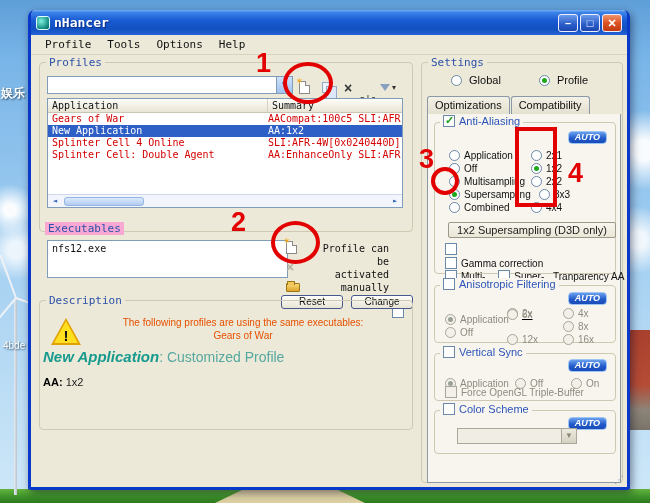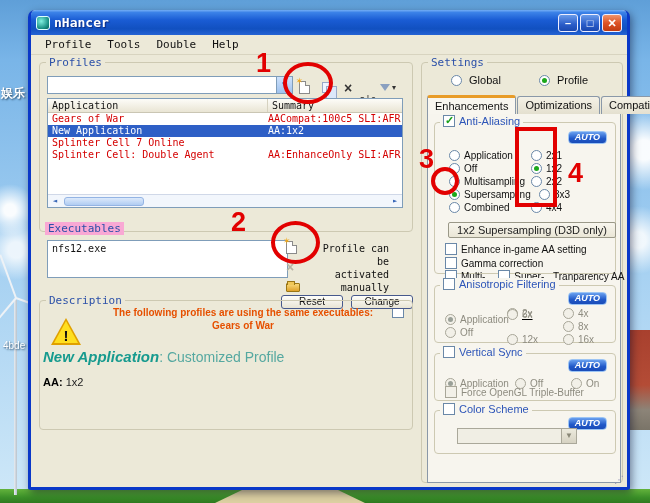--- a/index.html
+++ b/index.html
@@ -121,22 +121,22 @@
   .btn { position:absolute; height:14px; background:linear-gradient(180deg,#fefefb,#e8e4d4);
     border:1px solid #47598c; border-radius:3px; font-size:10px; text-align:center; line-height:12px; color:#111; }
 
   .desc-group { left:8px; top:290px; width:374px; height:130px; }
   .warn-tri { position:absolute; left:20px; top:308px; width:30px; height:27px;
     background:#e0a000; clip-path:polygon(50% 0,100% 100%,0 100%); }
   .warn-tri .inner { position:absolute; left:3px; top:3px; width:24px; height:22px;
     background:#ffdf20; clip-path:polygon(50% 0,100% 100%,0 100%); }
   .warn-tri .bang { position:absolute; left:0; right:0; bottom:1px; text-align:center;
     font-weight:bold; font-size:15px; color:#111; }
-  .warn-text { position:absolute; left:62px; top:296px; width:300px; text-align:center;
-    color:#e65000; font-weight:bold; font-size:10px; line-height:13px; }
+  .warn-text { position:absolute; left:62px; top:306px; width:300px; text-align:center;
+    color:#e65000; font-weight:normal; font-size:10px; line-height:13px; }
   .profile-line { position:absolute; left:12px; top:338px; font-size:14px; }
   .profile-name { color:#169a8e; font-weight:bold; font-style:italic; font-size:15px; }
   .profile-type { color:#55a8a0; }
   .aa-line { position:absolute; left:12px; top:366px; font-size:11px; color:#222; }
   .aa-line b { color:#000; }
 
   
   .settings-group { left:390px; top:52px; width:202px; height:421px; }
   .radio { display:inline-block; width:11px; height:11px; border-radius:50%;
     background:#fff; border:1px solid #6a88a8; vertical-align:-2px; position:relative; }
@@ -205,21 +205,21 @@
     <span class="win-btns">
       <span class="wbtn min">–</span>
       <span class="wbtn max">□</span>
       <span class="wbtn close">✕</span>
     </span>
   </div>
 
   <div class="menubar">
     <span class="menu-item mono">Profile</span>
     <span class="menu-item mono">Tools</span>
-    <span class="menu-item mono">Double</span>
+    <span class="menu-item mono">Options</span>
     <span class="menu-item mono">Help</span>
   </div>
 
   
   <div class="group" style="left:8px; top:52px; width:374px; height:170px;">
     <span class="group-label mono">Profiles</span>
   </div>
 
   <div class="combo">
     <span class="combo-input"></span>
@@ -252,21 +252,22 @@
     </div>
     <div class="lv-row">
       <span class="c-app">Gears of War</span>
       <span class="c-sum">AACompat:100c5 SLI:AFR-4W[0x</span>
     </div>
     <div class="lv-row sel">
       <span class="c-app">New Application</span>
       <span class="c-sum">AA:1x2</span>
     </div>
     <div class="lv-row">
-      <span class="c-app">Splinter Cell 7 Online</span>
+      <span class="c-app">Splinter Cell 4 Online</span>
+      <span class="c-sum">SLI:AFR-4W[0x0240440D]</span>
     </div>
     <div class="lv-row">
       <span class="c-app">Splinter Cell: Double Agent</span>
       <span class="c-sum">AA:EnhanceOnly SLI:AFR-4W[0x</span>
     </div>
     <div class="hscroll">
       <span class="harrow">◄</span>
       <span class="hthumb"></span>
       <span class="harrow" style="margin-left:auto;">►</span>
     </div>
@@ -328,21 +329,20 @@
       <span class="radio"></span>
       <span class="rlabel" style="font-size:11px;">Global</span>
     </span>
     <span>
       <span class="radio on"></span>
       <span class="rlabel" style="font-size:11px;">Profile</span>
     </span>
   </div>
 
   <div class="tabs">
-    <span class="tab active">Enhancements</span>
     <span class="tab">Optimizations</span>
     <span class="tab">Compatibility</span>
   </div>
   <div class="tab-panel">
 
     <div class="sgroup" style="left:6px; top:8px; width:182px; height:152px;">
       <span class="sgroup-head">
         <span class="cb checked"></span>
         <span>Anti-Aliasing</span>
       </span>
@@ -376,21 +376,21 @@
       <span class="radio-row" style="left:104px; top:61px;">
         <span class="radio"></span><span class="rlabel">3x3</span>
       </span>
       <span class="radio-row" style="left:96px; top:74px;">
         <span class="radio"></span><span class="rlabel">4x4</span>
       </span>
 
       <span class="sum-btn">1x2 Supersampling (D3D only)</span>
 
       <span class="opt-row" style="left:10px; top:120px;">
-        <span class="cb"></span><span>Enhance in-game AA setting</span>
+        <span class="cb"></span>
       </span>
       <span class="opt-row" style="left:10px; top:134px;">
         <span class="cb"></span><span>Gamma correction</span>
       </span>
       <span class="opt-row" style="left:10px; top:147px;">
         <span class="cb"></span><span>Multi-</span>
         <span class="cb" style="margin-left:10px;"></span><span>Super-</span>
         <span style="margin-left:6px;">Tranparency AA</span>
       </span>
     </div>

